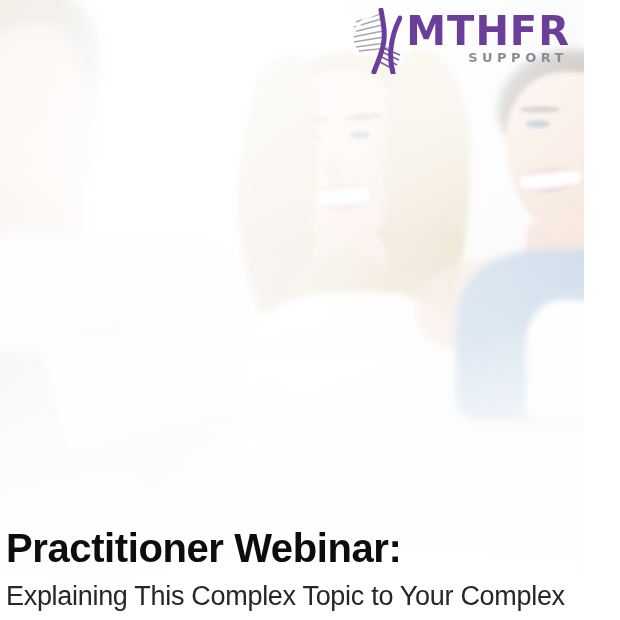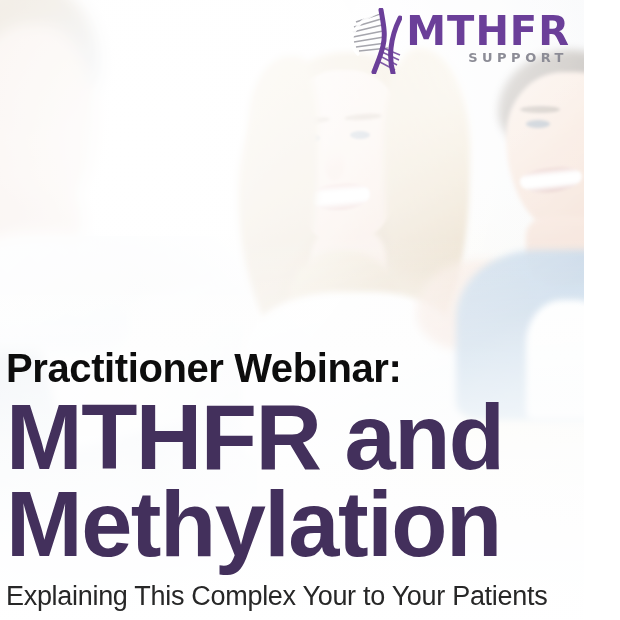--- a/index.html
+++ b/index.html
@@ -376,20 +376,16 @@
       </g>
     </svg>
     <div class="logo-text">
       <div class="logo-main">MTHFR</div>
       <div class="logo-sub">SUPPORT</div>
     </div>
   </div>
 
   <div class="textblock">
     <div class="eyebrow">Practitioner Webinar:</div>
-    <div class="headline">
-      <span class="l1">MTHFR and</span>
-      <span class="l2">Methylation</span>
-    </div>
-    <div class="subline">Explaining This Complex Your to Your Patients</div>
+    <div class="subline">Explaining This Complex Topic to Your Complex</div>
   </div>
 
 </div>
 
 </body></html>

